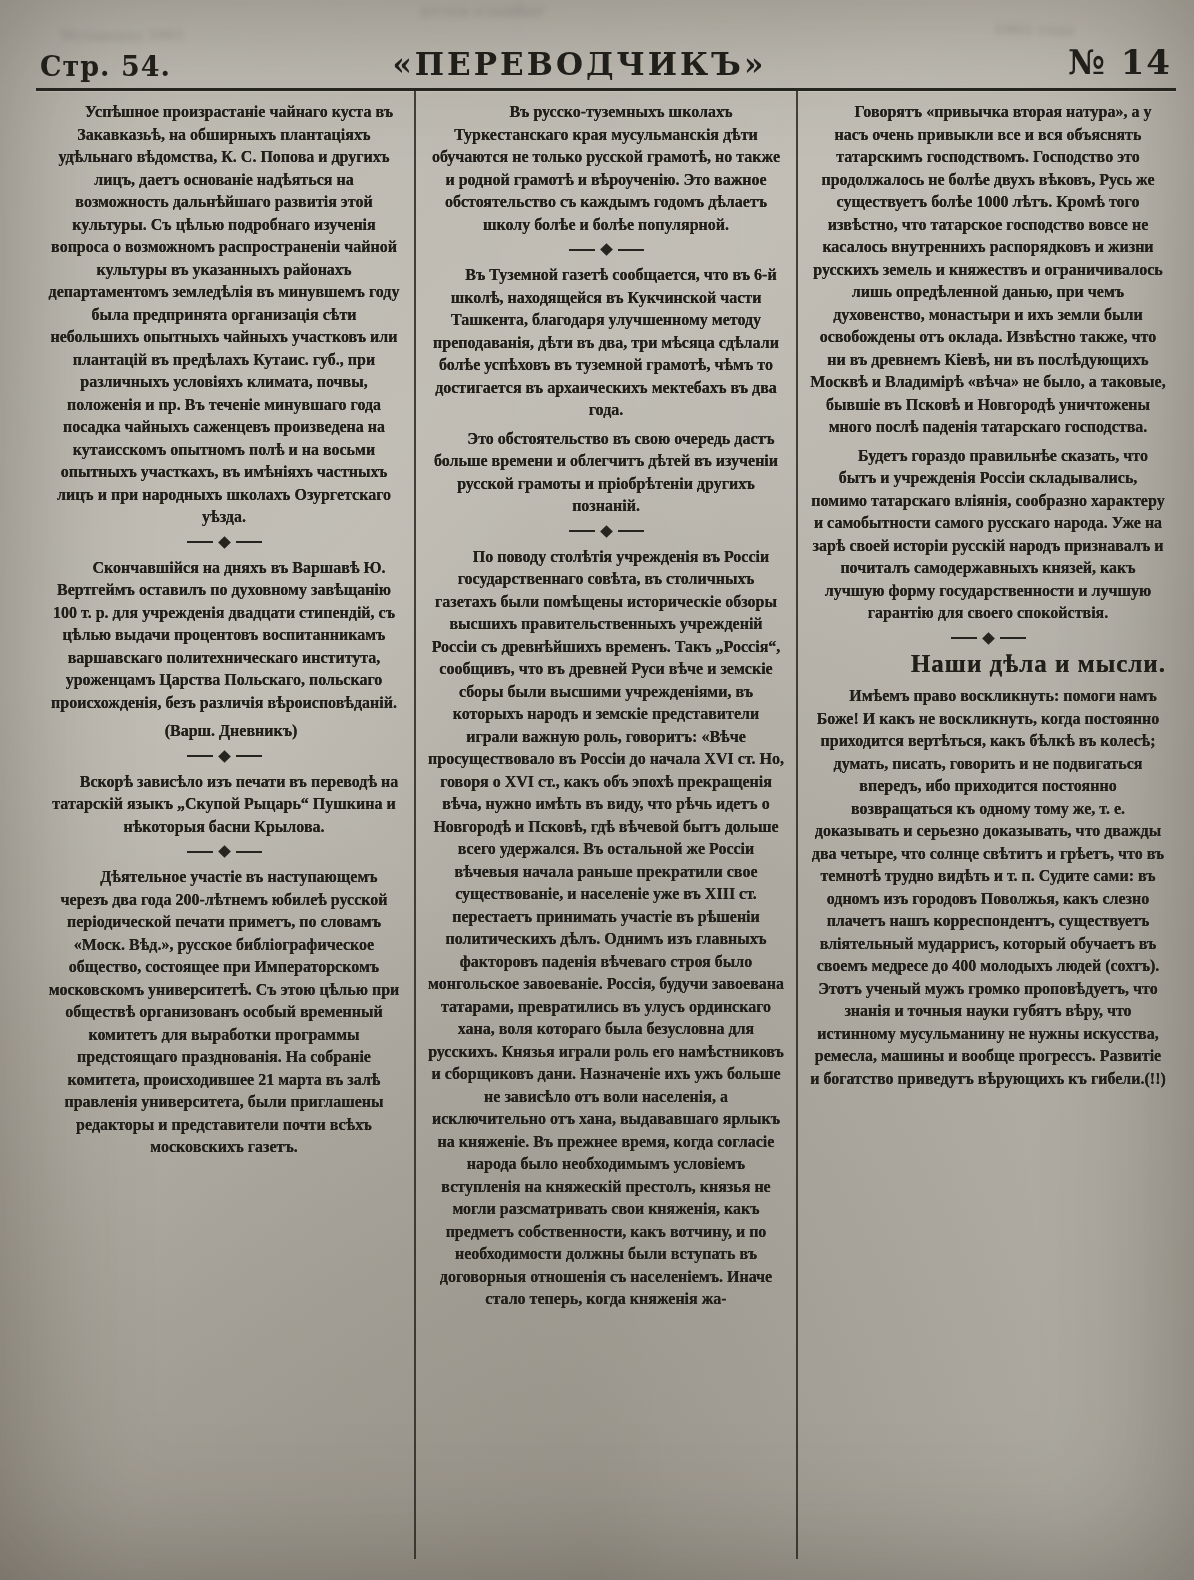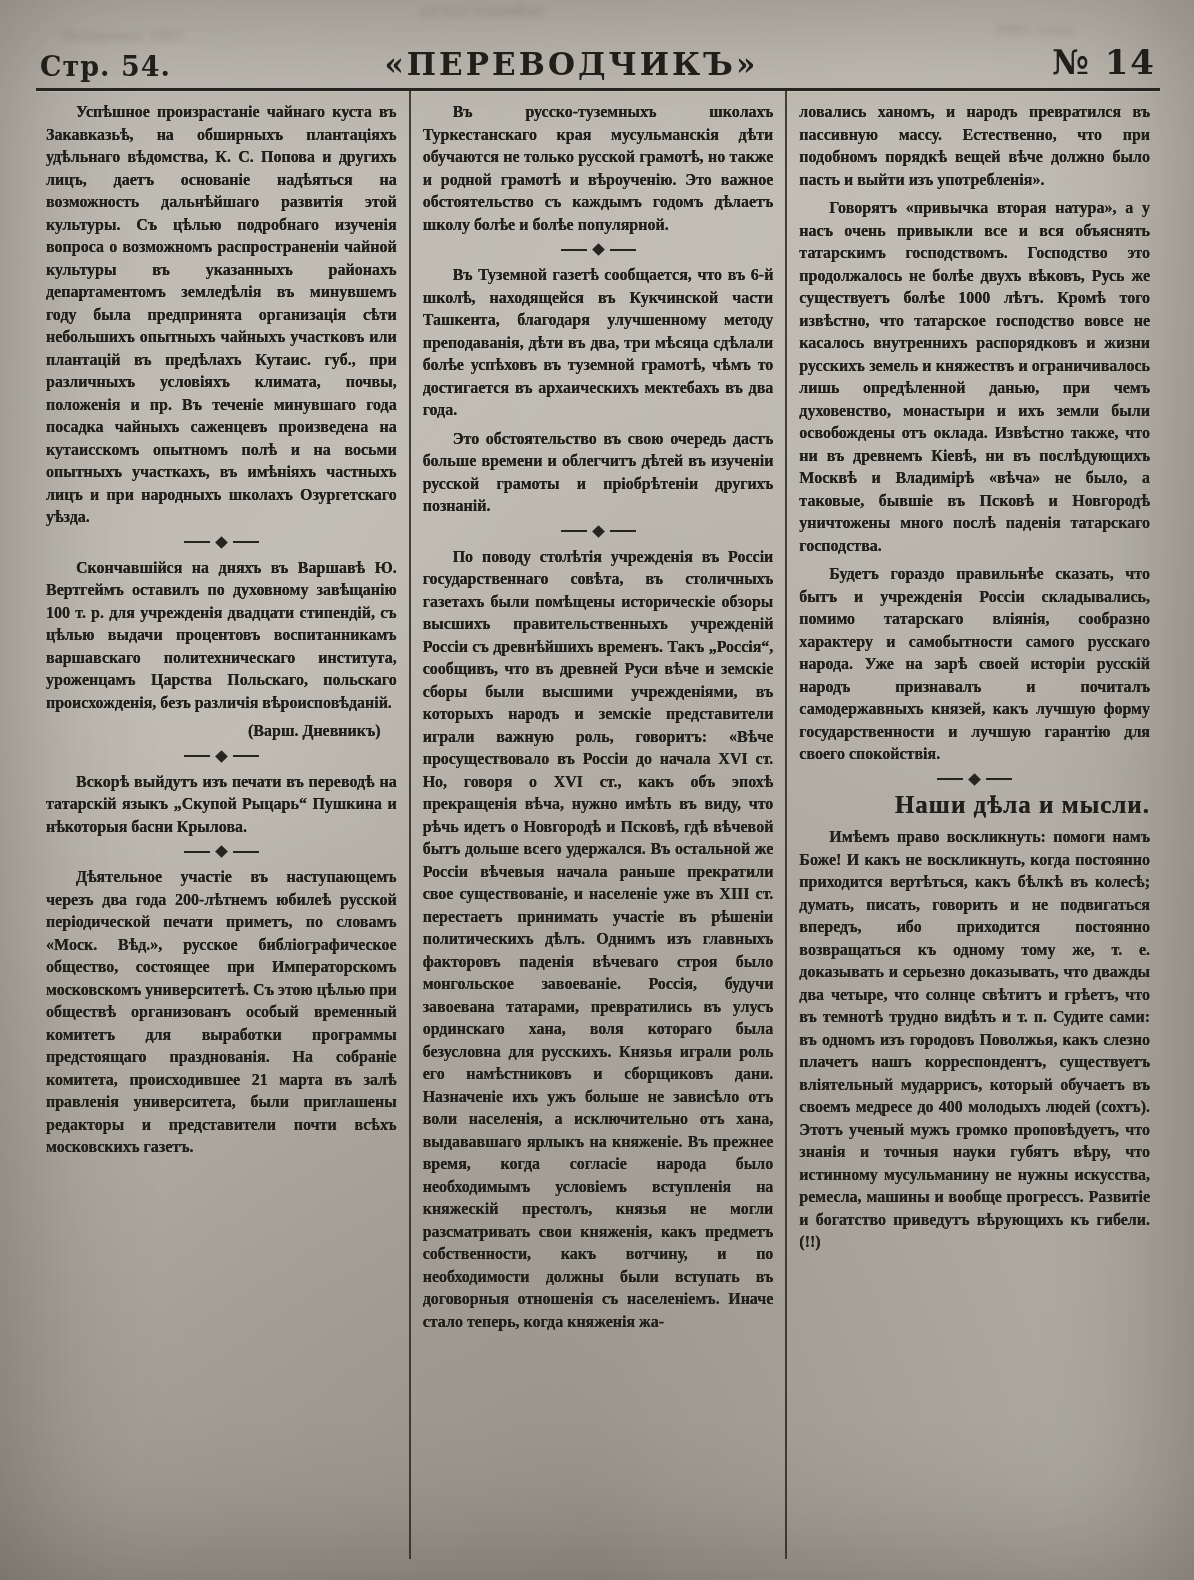--- a/index.html
+++ b/index.html
@@ -1,21 +1,21 @@
 <!DOCTYPE html>
 <html><head>
 <meta charset="utf-8">
 <style>
   html,body{margin:0;padding:0;background:#8f8b82;}
   .page{
     position:relative;
     width:1194px;height:1580px;
     box-sizing:border-box;
     margin:0 auto;
-    padding:14px 32px 10px 34px;
+    padding:14px 16px 10px 34px;
     background:
       radial-gradient(ellipse at 15% 8%, rgba(255,255,255,.10), transparent 45%),
       radial-gradient(ellipse at 85% 15%, rgba(255,255,255,.07), transparent 40%),
       radial-gradient(ellipse at 50% 100%, rgba(60,52,40,.18), transparent 55%),
       radial-gradient(ellipse at 0% 100%, rgba(60,52,40,.22), transparent 40%),
       linear-gradient(135deg,#b5b1a8 0%,#bfbbb2 35%,#b2aea5 65%,#a9a59c 100%);
     box-shadow: inset 0 0 140px rgba(45,38,26,.38);
     overflow:hidden;
     font-family:"DejaVu Serif", serif;
     color:#211f1a;
@@ -46,21 +46,21 @@
     overflow:hidden;
     font-size:16px;
     line-height:22.5px;
     font-weight:bold;
     text-align:justify;
     text-shadow:0 0 .5px currentColor;
     font-family:Liberation Serif, serif;
   }
   .vrule{width:2px;background:#2b2923;opacity:.85;margin-top:0;}
 
-  .col p{margin:0 0 6px 0;text-indent:30px;}
+  .col p{margin:0 0 6px 0;text-indent:30px;text-align:center;}
   .col p.noindent{text-indent:0;}
   .byline{text-align:right;text-indent:0;padding-right:16px;margin:0 0 4px 0;}
 
   .divider{display:flex;align-items:center;justify-content:center;margin:9px 0 10px 0;}
   .divider .line{height:2px;background:#26241f;width:26px;}
   .divider .diamond{width:9px;height:9px;background:#26241f;transform:rotate(45deg);margin:0 7px;}
 
   h2.section-heading{
     text-align:right;
     font-size:25px;
@@ -94,21 +94,21 @@
           <span class="diamond"></span>
           <span class="line"></span>
         </div>
       <p>Скончавшійся на дняхъ въ Варшавѣ Ю. Вертгеймъ оставилъ по духовному завѣщанію 100 т. р. для учрежденія двадцати стипендій, съ цѣлью выдачи процентовъ воспитанникамъ варшавскаго политехническаго института, уроженцамъ Царства Польскаго, польскаго происхожденія, безъ различія вѣроисповѣданій.</p>
       <p class="byline">(Варш. Дневникъ)</p>
       <div class="divider">
           <span class="line"></span>
           <span class="diamond"></span>
           <span class="line"></span>
         </div>
-      <p>Вскорѣ выйдутъ изъ печати въ переводѣ на татарскій языкъ „Скупой Рыцарь“ Пушкина и нѣкоторыя басни Крылова.</p>
+      <p>Вскорѣ зависѣло изъ печати въ переводѣ на татарскій языкъ „Скупой Рыцарь“ Пушкина и нѣкоторыя басни Крылова.</p>
       <div class="divider">
           <span class="line"></span>
           <span class="diamond"></span>
           <span class="line"></span>
         </div>
       <p>Дѣятельное участіе въ наступающемъ черезъ два года 200-лѣтнемъ юбилеѣ русской періодической печати приметъ, по словамъ «Моск. Вѣд.», русское библіографическое общество, состоящее при Императорскомъ московскомъ университетѣ. Съ этою цѣлью при обществѣ организованъ особый временный комитетъ для выработки программы предстоящаго празднованія. На собраніе комитета, происходившее 21 марта въ залѣ правленія университета, были приглашены редакторы и представители почти всѣхъ московскихъ газетъ.</p>
 
     </section>
 
     <div class="vrule"></div>
@@ -126,21 +126,20 @@
           <span class="line"></span>
           <span class="diamond"></span>
           <span class="line"></span>
         </div>
       <p>По поводу столѣтія учрежденія въ Россіи государственнаго совѣта, въ столичныхъ газетахъ были помѣщены историческіе обзоры высшихъ правительственныхъ учрежденій Россіи съ древнѣйшихъ временъ. Такъ „Россія“, сообщивъ, что въ древней Руси вѣче и земскіе сборы были высшими учрежденіями, въ которыхъ народъ и земскіе представители играли важную роль, говоритъ: «Вѣче просуществовало въ Россіи до начала XVI ст. Но, говоря о XVI ст., какъ объ эпохѣ прекращенія вѣча, нужно имѣть въ виду, что рѣчь идетъ о Новгородѣ и Псковѣ, гдѣ вѣчевой бытъ дольше всего удержался. Въ остальной же Россіи вѣчевыя начала раньше прекратили свое существованіе, и населеніе уже въ XIII ст. перестаетъ принимать участіе въ рѣшеніи политическихъ дѣлъ. Однимъ изъ главныхъ факторовъ паденія вѣчеваго строя было монгольское завоеваніе. Россія, будучи завоевана татарами, превратились въ улусъ ординскаго хана, воля котораго была безусловна для русскихъ. Князья играли роль его намѣстниковъ и сборщиковъ дани. Назначеніе ихъ ужъ больше не зависѣло отъ воли населенія, а исключительно отъ хана, выдававшаго ярлыкъ на княженіе. Въ прежнее время, когда согласіе народа было необходимымъ условіемъ вступленія на княжескій престолъ, князья не могли разсматривать свои княженія, какъ предметъ собственности, какъ вотчину, и по необходимости должны были вступать въ договорныя отношенія съ населеніемъ. Иначе стало теперь, когда княженія жа-</p>
     </section>
 
     <div class="vrule"></div>
 
     <section class="col">
-      <p class="noindent">ловались ханомъ, и народъ превратился въ пассивную массу. Естественно, что при подобномъ порядкѣ вещей вѣче должно было пасть и выйти изъ употребленія».</p>
       <p>Говорятъ «привычка вторая натура», а у насъ очень привыкли все и вся объяснять татарскимъ господствомъ. Господство это продолжалось не болѣе двухъ вѣковъ, Русь же существуетъ болѣе 1000 лѣтъ. Кромѣ того извѣстно, что татарское господство вовсе не касалось внутреннихъ распорядковъ и жизни русскихъ земель и княжествъ и ограничивалось лишь опредѣленной данью, при чемъ духовенство, монастыри и ихъ земли были освобождены отъ оклада. Извѣстно также, что ни въ древнемъ Кіевѣ, ни въ послѣдующихъ Москвѣ и Владимірѣ «вѣча» не было, а таковые, бывшіе въ Псковѣ и Новгородѣ уничтожены много послѣ паденія татарскаго господства.</p>
       <p>Будетъ гораздо правильнѣе сказать, что бытъ и учрежденія Россіи складывались, помимо татарскаго вліянія, сообразно характеру и самобытности самого русскаго народа. Уже на зарѣ своей исторіи русскій народъ признавалъ и почиталъ самодержавныхъ князей, какъ лучшую форму государственности и лучшую гарантію для своего спокойствія.</p>
       <div class="divider">
           <span class="line"></span>
           <span class="diamond"></span>
           <span class="line"></span>
         </div>
       <h2 class="section-heading">Наши дѣла и мысли.</h2>
       <p>Имѣемъ право воскликнуть: помоги намъ Боже! И какъ не воскликнуть, когда постоянно приходится вертѣться, какъ бѣлкѣ въ колесѣ; думать, писать, говорить и не подвигаться впередъ, ибо приходится постоянно возвращаться къ одному тому же, т. е. доказывать и серьезно доказывать, что дважды два четыре, что солнце свѣтитъ и грѣетъ, что въ темнотѣ трудно видѣть и т. п. Судите сами: въ одномъ изъ городовъ Поволжья, какъ слезно плачетъ нашъ корреспондентъ, существуетъ вліятельный мударрисъ, который обучаетъ въ своемъ медресе до 400 молодыхъ людей (сохтъ). Этотъ ученый мужъ громко проповѣдуетъ, что знанія и точныя науки губятъ вѣру, что истинному мусульманину не нужны искусства, ремесла, машины и вообще прогрессъ. Развитіе и богатство приведутъ вѣрующихъ къ гибели.(!!)</p>
 

